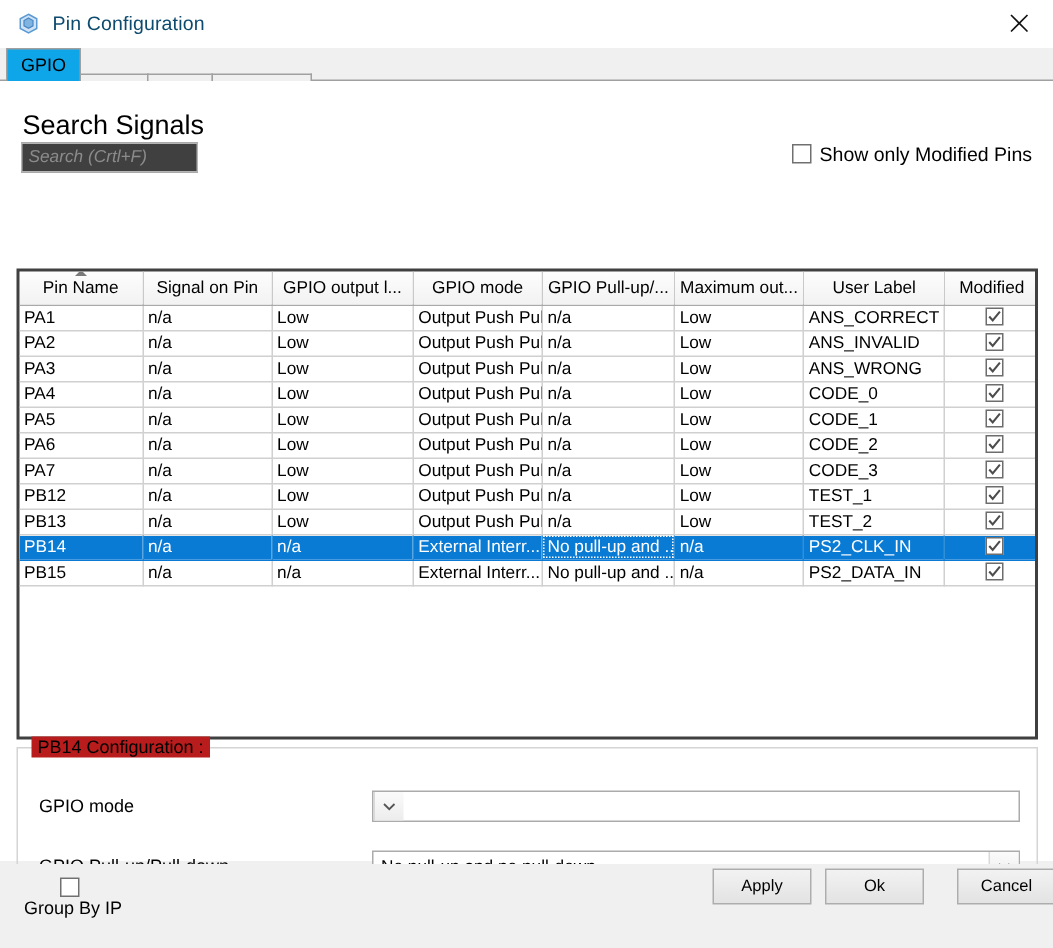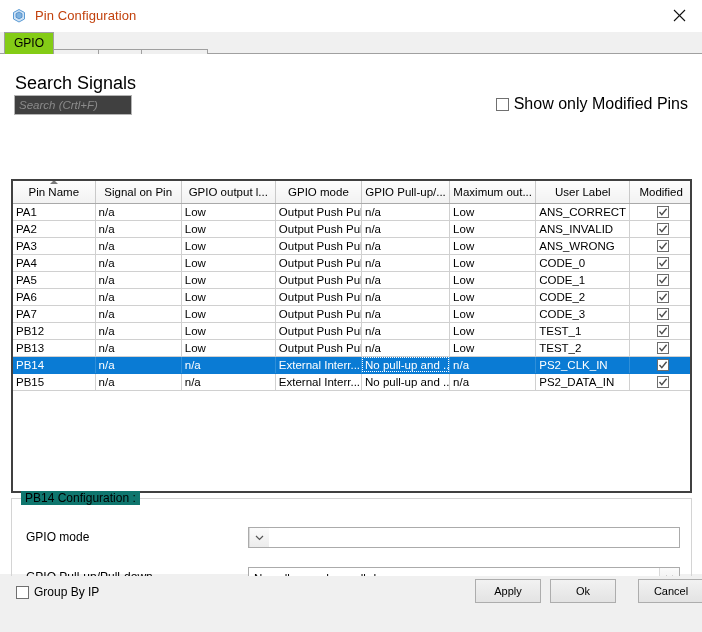--- a/index.html
+++ b/index.html
@@ -28,21 +28,21 @@
   }
   #app-icon {
     width: 16px;
     height: 16px;
     margin-left: 11px;
     margin-right: 8px;
     flex: 0 0 auto;
   }
   #title-text {
     font-size: 13px;
-    color: #c2410c;
+    color: #0c4a6e;
     letter-spacing: .1px;
   }
   #close-btn {
     position: absolute;
     right: 0;
     top: 0;
     width: 45px;
     height: 31px;
     display: flex;
     align-items: center;
@@ -71,21 +71,21 @@
     border: 1px solid #a0a0a0;
     border-bottom: none;
     margin-right: -1px;
     box-sizing: border-box;
     cursor: default;
     position: relative;
     top: 17px;
     color: #000;
   }
   .tab.active {
-    background: #84cc16;
+    background: #0ea5e9;
     z-index: 3;
     height: 22px;
     line-height: 21px;
     top: 1px;
   }
 
   
   #content {
     background: #ffffff;
     height: 520px;
@@ -116,21 +116,21 @@
     outline: none;
   }
   #search-input::placeholder { color:#8b8b8b; font-style: italic; opacity:1; }
 
   #show-modified-wrap {
     position: absolute;
     right: 14px;
     top: 41px;
     display: flex;
     align-items: center;
-    font-size: 16px;
+    font-size: 13px;
     cursor: default;
   }
   .cb {
     width: 13px; height: 13px;
     border: 1px solid #707070;
     background: #fff;
     box-sizing: border-box;
     margin-right: 5px;
     flex: 0 0 auto;
     position: relative;
@@ -222,21 +222,21 @@
     top: 444px;
     width: 681px;
     height: 132px;
     border: 1px solid #d4d4d4;
     box-sizing: border-box;
   }
   #groupbox-title {
     position: absolute;
     left: 9px;
     top: -8px;
-    background: #0f766e;
+    background: #b91c1c;
     padding: 0 4px;
     font-size: 12px;
   }
   .form-row {
     position: absolute;
     left: 0; right: 0;
     height: 21px;
   }
   .form-label {
     position: absolute;
@@ -297,20 +297,21 @@
     background: #f0f0f0;
   }
   #groupbyip {
     position: absolute;
     left: 16px;
     top: 9px;
     display: flex;
     align-items: center;
     font-size: 12px;
     cursor: default;
+    flex-direction: column;
   }
   .btn {
     position: absolute;
     top: 3px;
     width: 66px;
     height: 24px;
     background: linear-gradient(to bottom, #f2f2f2, #e3e3e3);
     border: 1px solid #adadad;
     box-sizing: border-box;
     font-family: "Liberation Sans", sans-serif;

